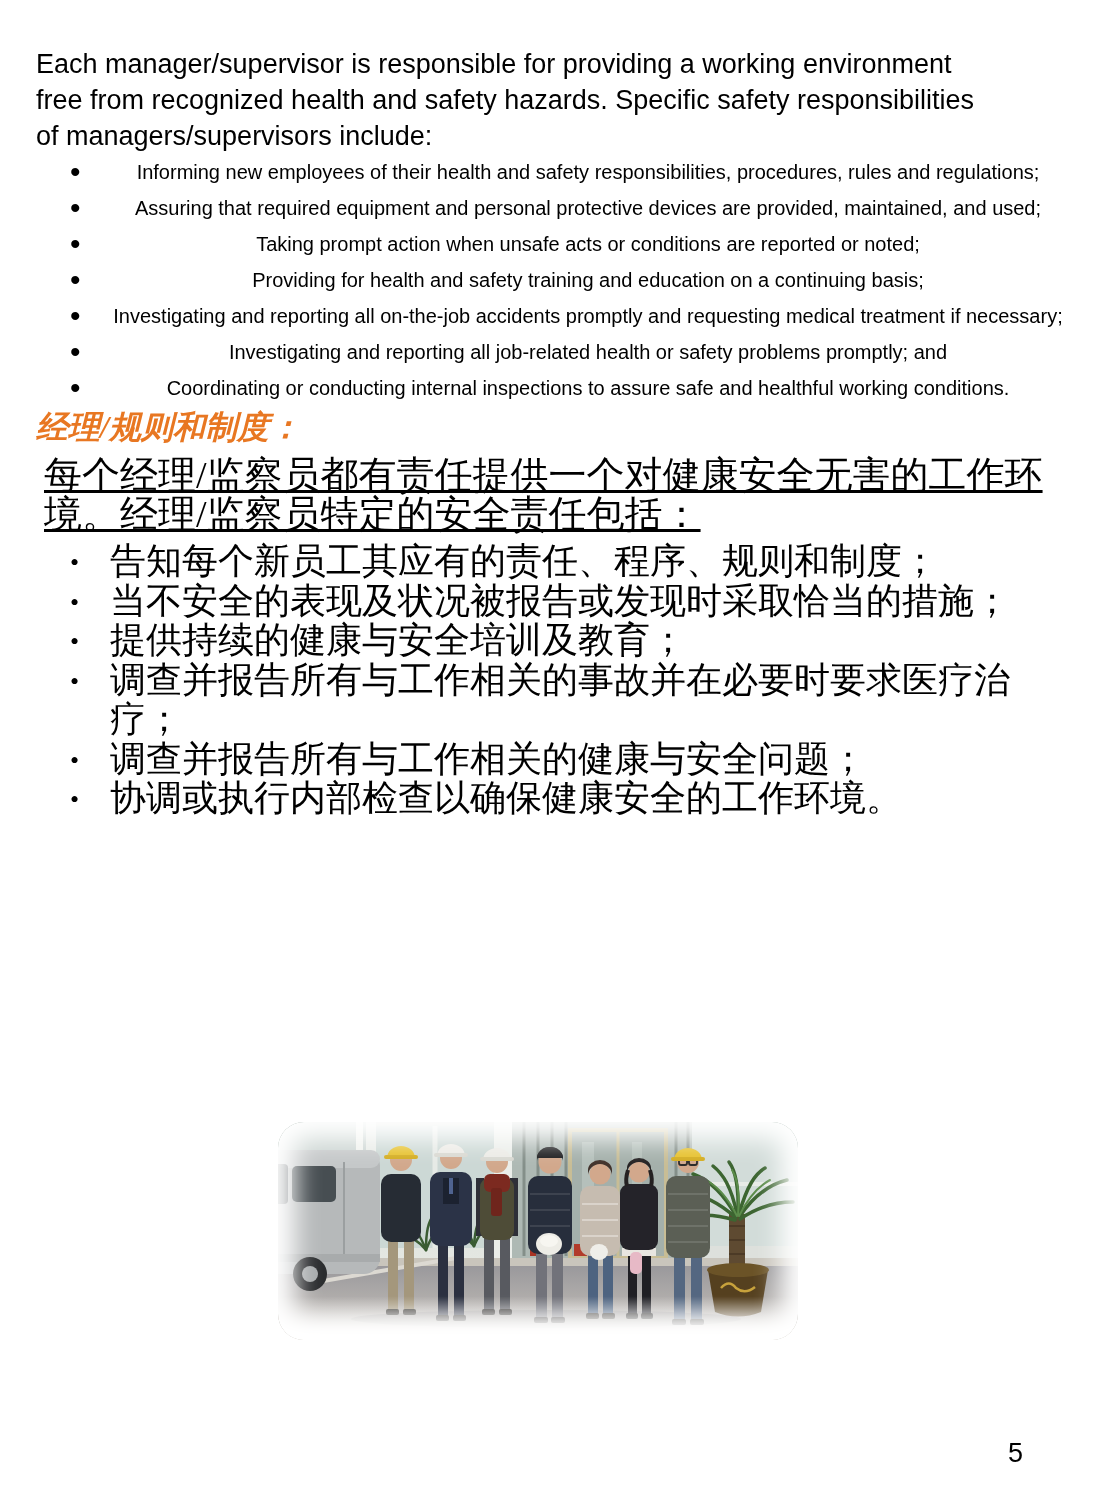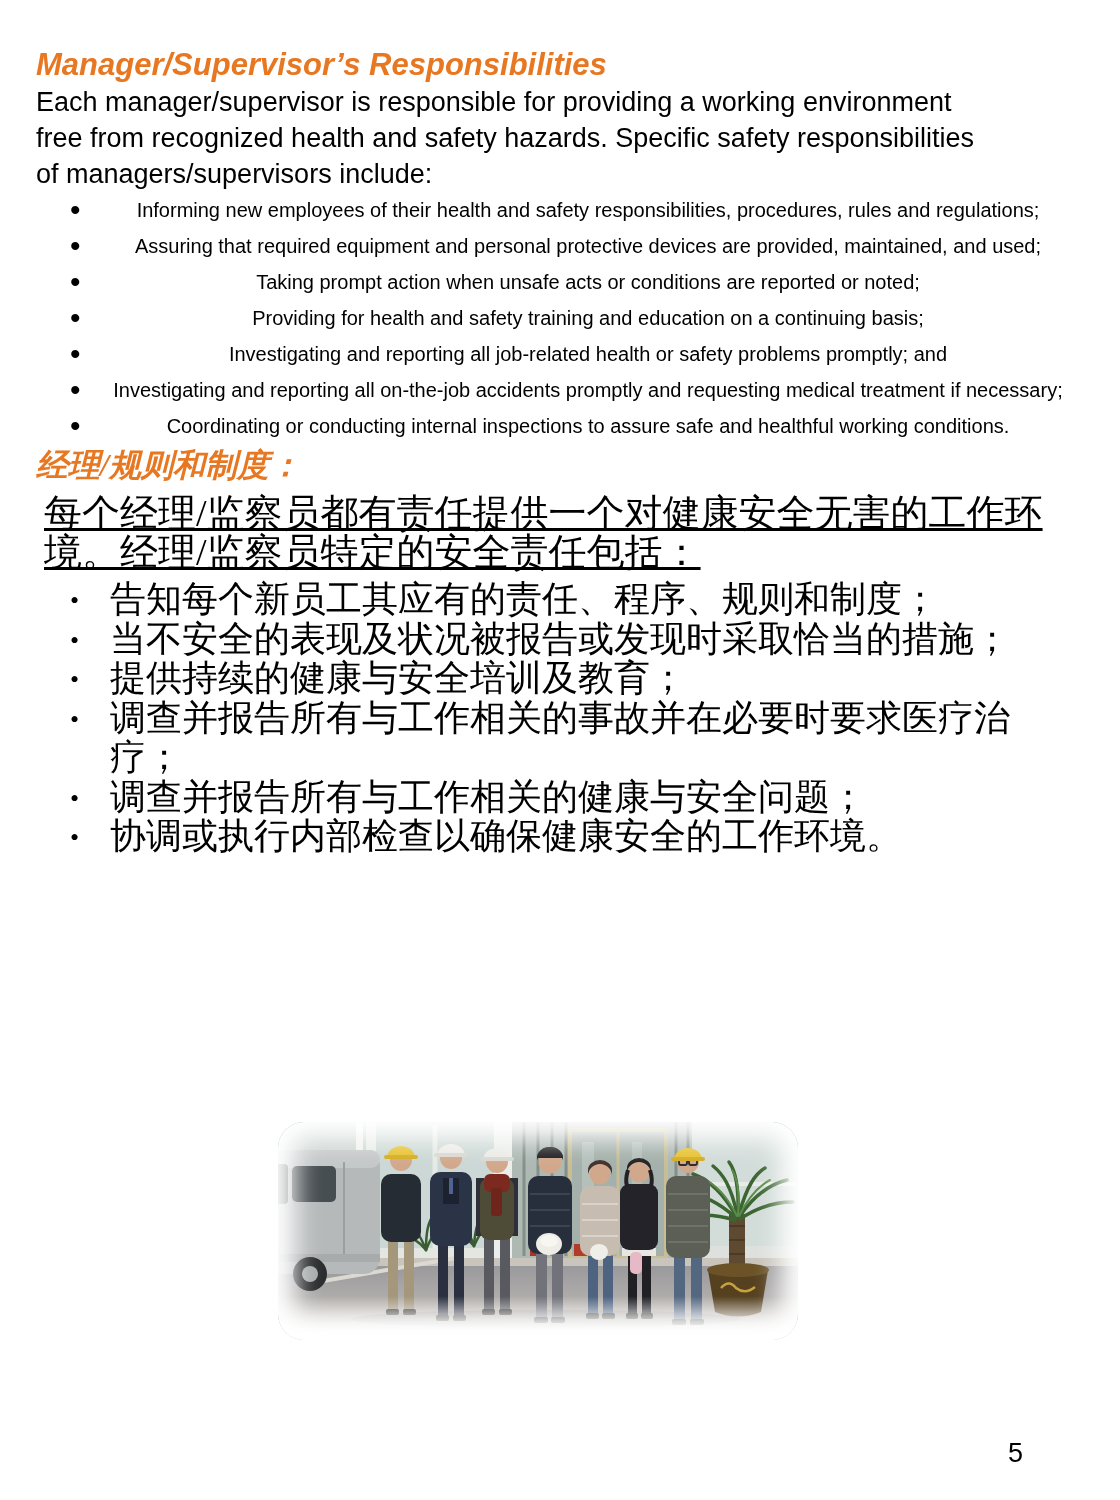--- a/index.html
+++ b/index.html
@@ -62,29 +62,28 @@
     font-size:27px;line-height:30px;
   }
 </style>
 </head>
 <body>
 
 <div class="page">
   <div class="content">
 
     <section>
-      <h1 class="en-heading">Manager/Supervisor’s Responsibilities</h1>
       <p class="en-intro">Each manager/supervisor is responsible for providing a working environment free from recognized health and safety hazards. Specific safety responsibilities of managers/supervisors include:</p>
       <ul class="bullets en">
         <li>Informing new employees of their health and safety responsibilities, procedures, rules and regulations;</li>
         <li>Assuring that required equipment and personal protective devices are provided, maintained, and used;</li>
         <li>Taking prompt action when unsafe acts or conditions are reported or noted;</li>
         <li>Providing for health and safety training and education on a continuing basis;</li>
+        <li>Investigating and reporting all on-the-job accidents promptly and requesting medical treatment if necessary;</li>
         <li>Investigating and reporting all job-related health or safety problems promptly; and</li>
-        <li>Investigating and reporting all on-the-job accidents promptly and requesting medical treatment if necessary;</li>
         <li>Coordinating or conducting internal inspections to assure safe and healthful working conditions.</li>
       </ul>
     </section>
 
     <section class="zh">
       <h2 class="zh-heading">经理/规则和制度：</h2>
       <p class="zh-intro">每个经理/监察员都有责任提供一个对健康安全无害的工作环境。经理/监察员特定的安全责任包括：</p>
       <ul class="bullets zh">
         <li>告知每个新员工其应有的责任、程序、规则和制度；</li>
         <li>当不安全的表现及状况被报告或发现时采取恰当的措施；</li>

